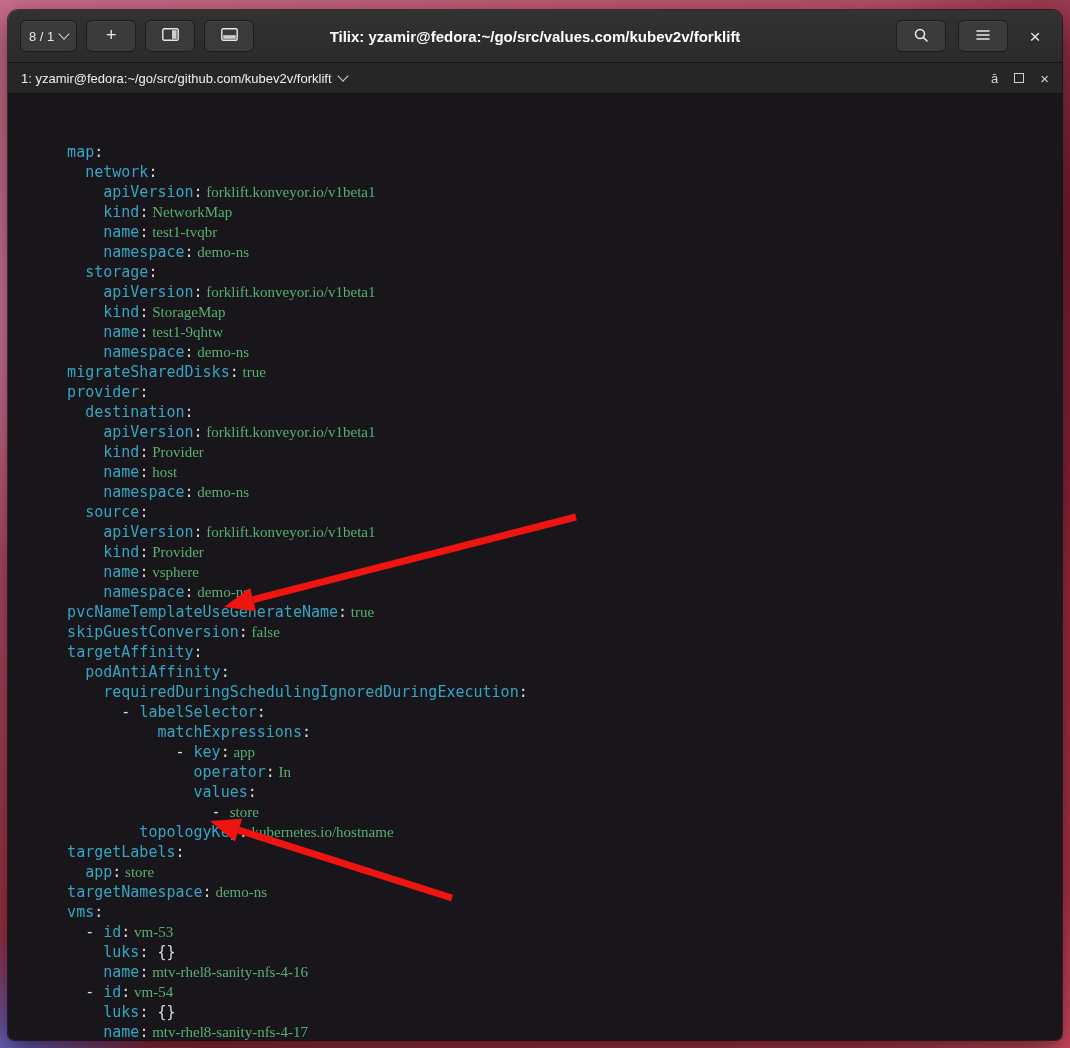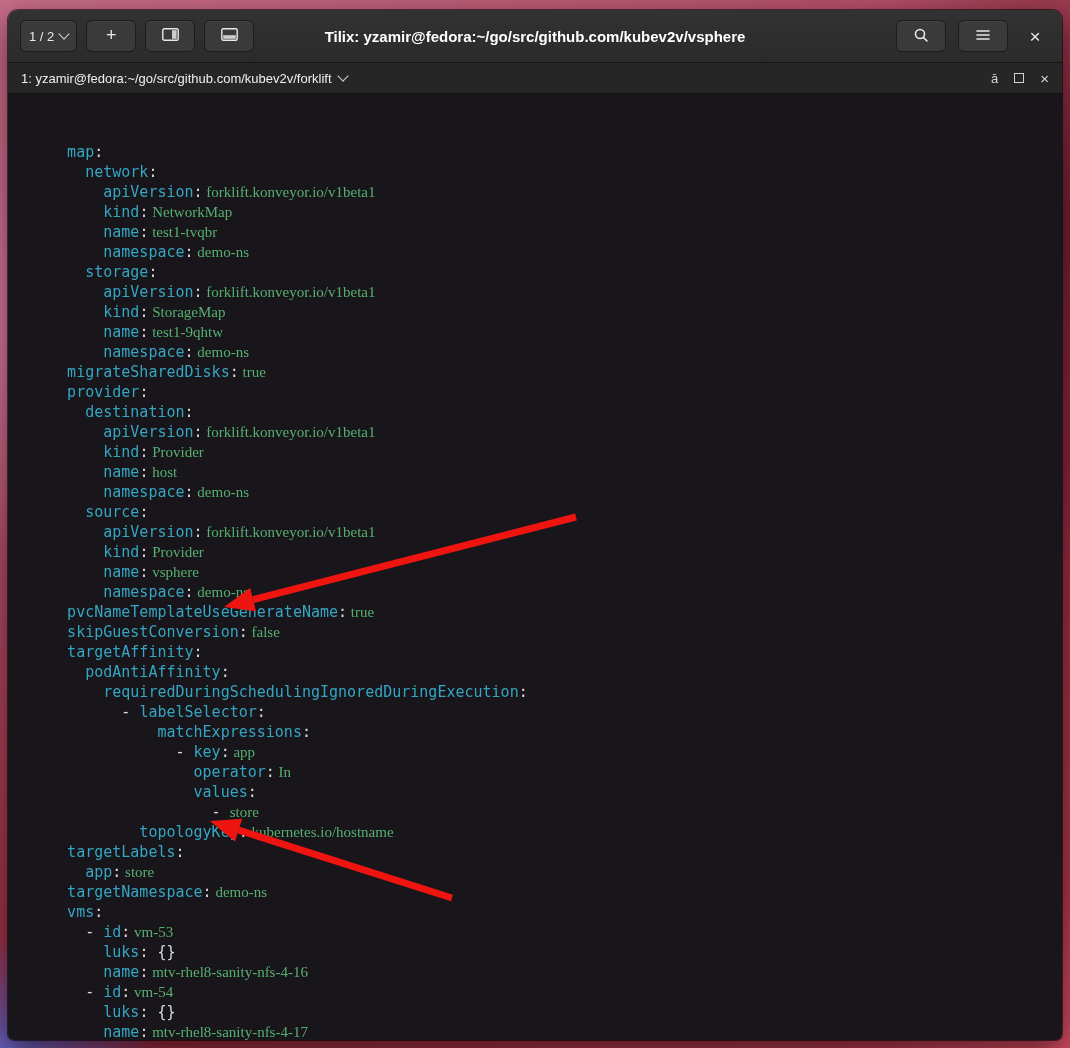--- a/index.html
+++ b/index.html
@@ -65,24 +65,24 @@
   
   .overlay{position:absolute;left:0;top:0;width:1070px;height:1048px;pointer-events:none;z-index:10;}
 </style>
 </head>
 <body>
 
 <div class="stage">
   <div class="window">
 
     <div class="titlebar">
-      <div class="tb-title">Tilix: yzamir@fedora:~/go/src/github.com/kubev2v/vsphere</div>
+      <div class="tb-title">Tilix: yzamir@fedora:~/go/src/values.com/kubev2v/forklift</div>
       <div class="tb-left">
         <div class="tb-btn">
-          <span>1 / 2</span>
+          <span>8 / 1</span>
           <span class="chev"></span>
         </div>
         <div class="tb-btn">
           <span class="plus">+</span>
         </div>
         <div class="tb-btn">
           <span><svg width="17" height="13" viewBox="0 0 17 13">
                 <rect x="0.8" y="0.8" width="15.4" height="11.4" rx="1.5" fill="none" stroke="#e8e8e8" stroke-width="1.4"></rect>
                 <rect x="10" y="2.2" width="4.6" height="8.6" fill="#e8e8e8" opacity="0.85"></rect>
               </svg></span>

